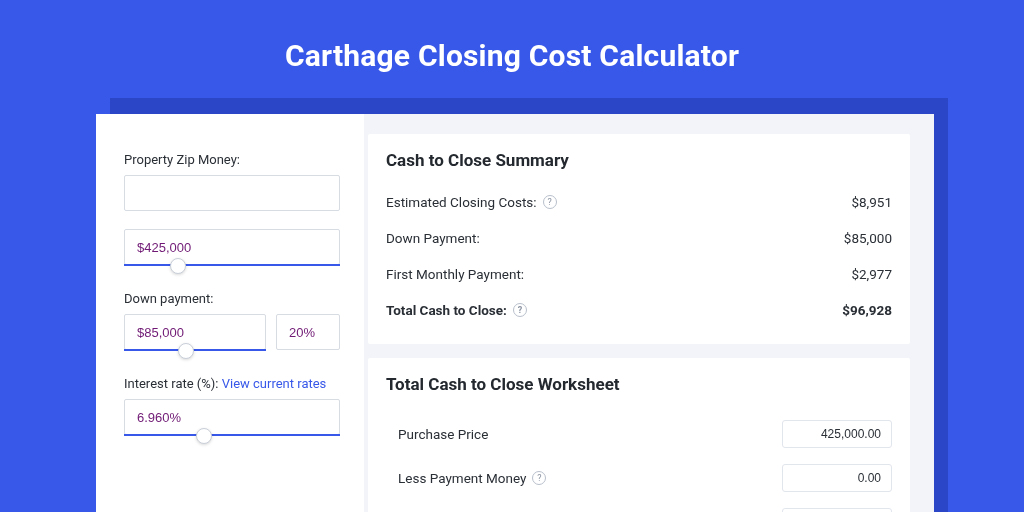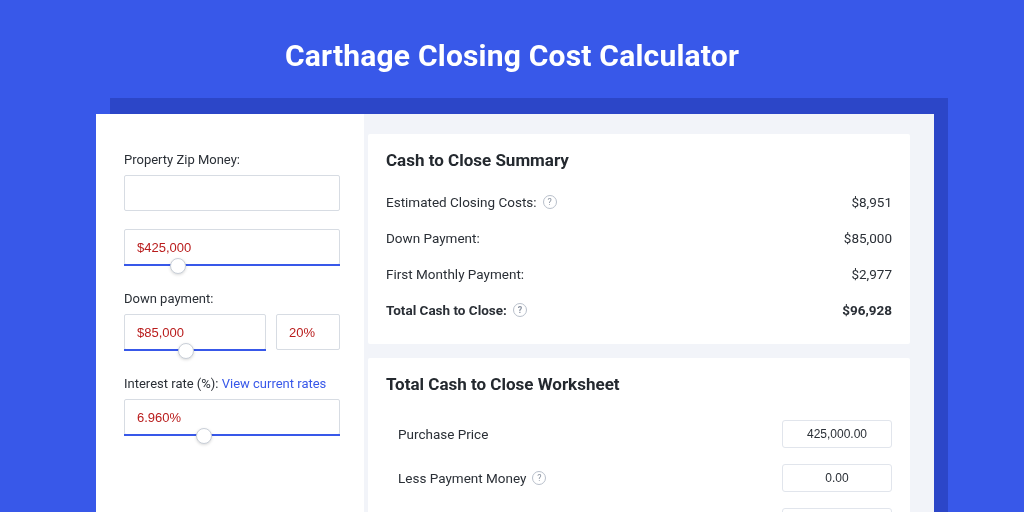--- a/index.html
+++ b/index.html
@@ -47,21 +47,21 @@
     margin-bottom: 8px;
     display: block;
   }
   .text-input {
     width: 100%;
     height: 36px;
     border: 1px solid #d7dce3;
     border-radius: 2px;
     padding: 0 12px;
     font-size: 13px;
-    color: #b91c1c;
+    color: #701a75;
     background: #fff;
   }
   .field-block { margin-bottom: 18px; position: relative; }
   .slider-track {
     position: absolute;
     left: 0; right: 0;
     bottom: -1px;
     height: 2px;
     background: #3858e9;
     z-index: 2;
@@ -130,21 +130,21 @@
     padding: 12px 0 4px 0;
     margin-left: 12px;
   }
   .ws-input {
     width: 110px;
     height: 28px;
     border: 1px solid #e1e5ec;
     border-radius: 3px;
     padding: 4px 10px;
     font-size: 12px;
-    text-align: center;
+    text-align: right;
     color: #2a2f36;
     background: #fff;
   }
   .right-shadow {
     position: absolute;
     top: 114px;
     bottom: 0;
     right: 76px;
     width: 14px;
     background: #2c46c8;

